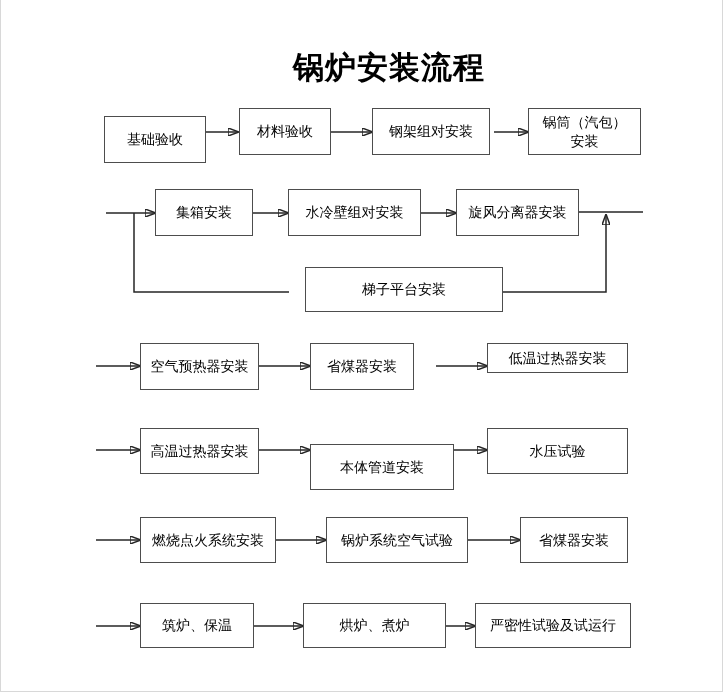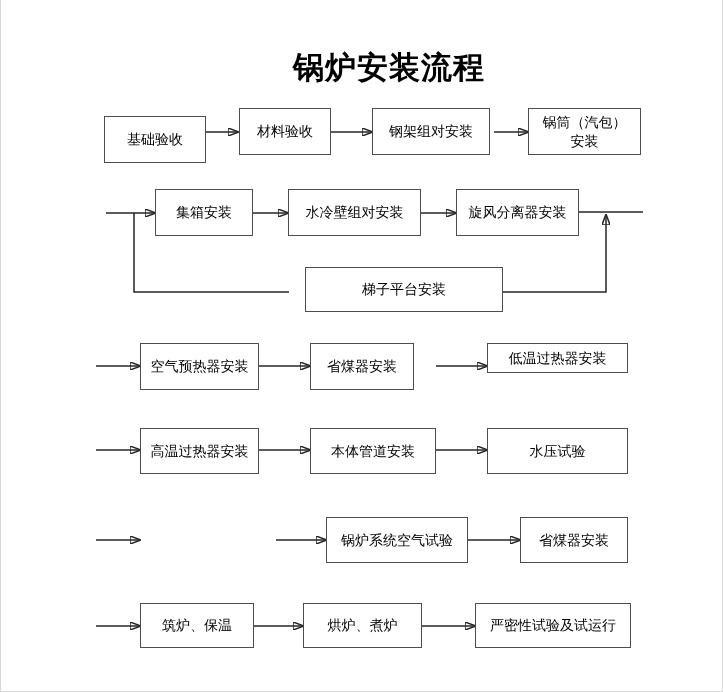--- a/index.html
+++ b/index.html
@@ -134,37 +134,40 @@
   <div class="node" style="left:309px;top:343px;width:104px;height:47px">
     <span>省煤器安装</span>
   </div>
   <div class="node" style="left:486px;top:343px;width:141px;height:30px">
     <span>低温过热器安装</span>
   </div>
 
   <div class="node" style="left:139px;top:428px;width:119px;height:46px">
     <span>高温过热器安装</span>
   </div>
-  <div class="node" style="left:309px;top:428px;width:126px;height:46px">
+  <div class="node" style="left:309px;top:444px;width:144px;height:46px">
     <span>本体管道安装</span>
   </div>
   <div class="node" style="left:486px;top:428px;width:141px;height:46px">
     <span>水压试验</span>
   </div>
 
+  <div class="node" style="left:139px;top:517px;width:136px;height:46px">
+    <span>燃烧点火系统安装</span>
+  </div>
   <div class="node" style="left:325px;top:517px;width:142px;height:46px">
     <span>锅炉系统空气试验</span>
   </div>
   <div class="node" style="left:519px;top:517px;width:108px;height:46px">
     <span>省煤器安装</span>
   </div>
 
   <div class="node" style="left:139px;top:603px;width:114px;height:45px">
     <span>筑炉、保温</span>
   </div>
-  <div class="node" style="left:302px;top:603px;width:119px;height:45px">
+  <div class="node" style="left:302px;top:603px;width:143px;height:45px">
     <span>烘炉、煮炉</span>
   </div>
   <div class="node" style="left:474px;top:603px;width:156px;height:45px">
     <span>严密性试验及试运行</span>
   </div>
 
 </div>
 
 </body></html>

